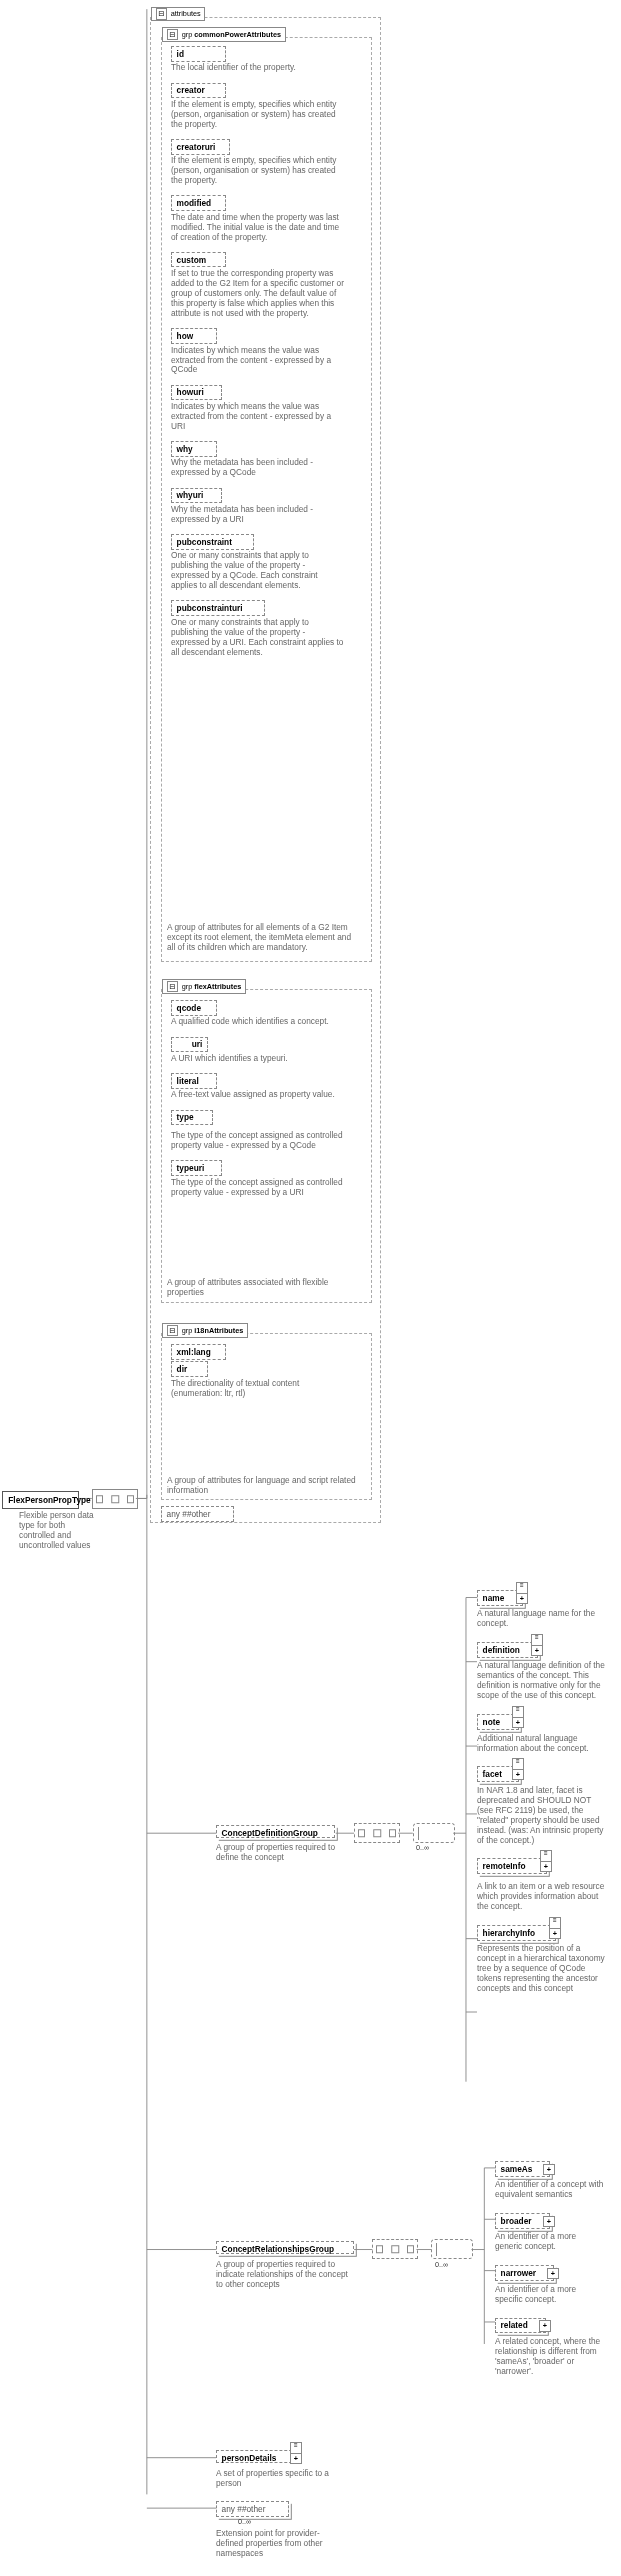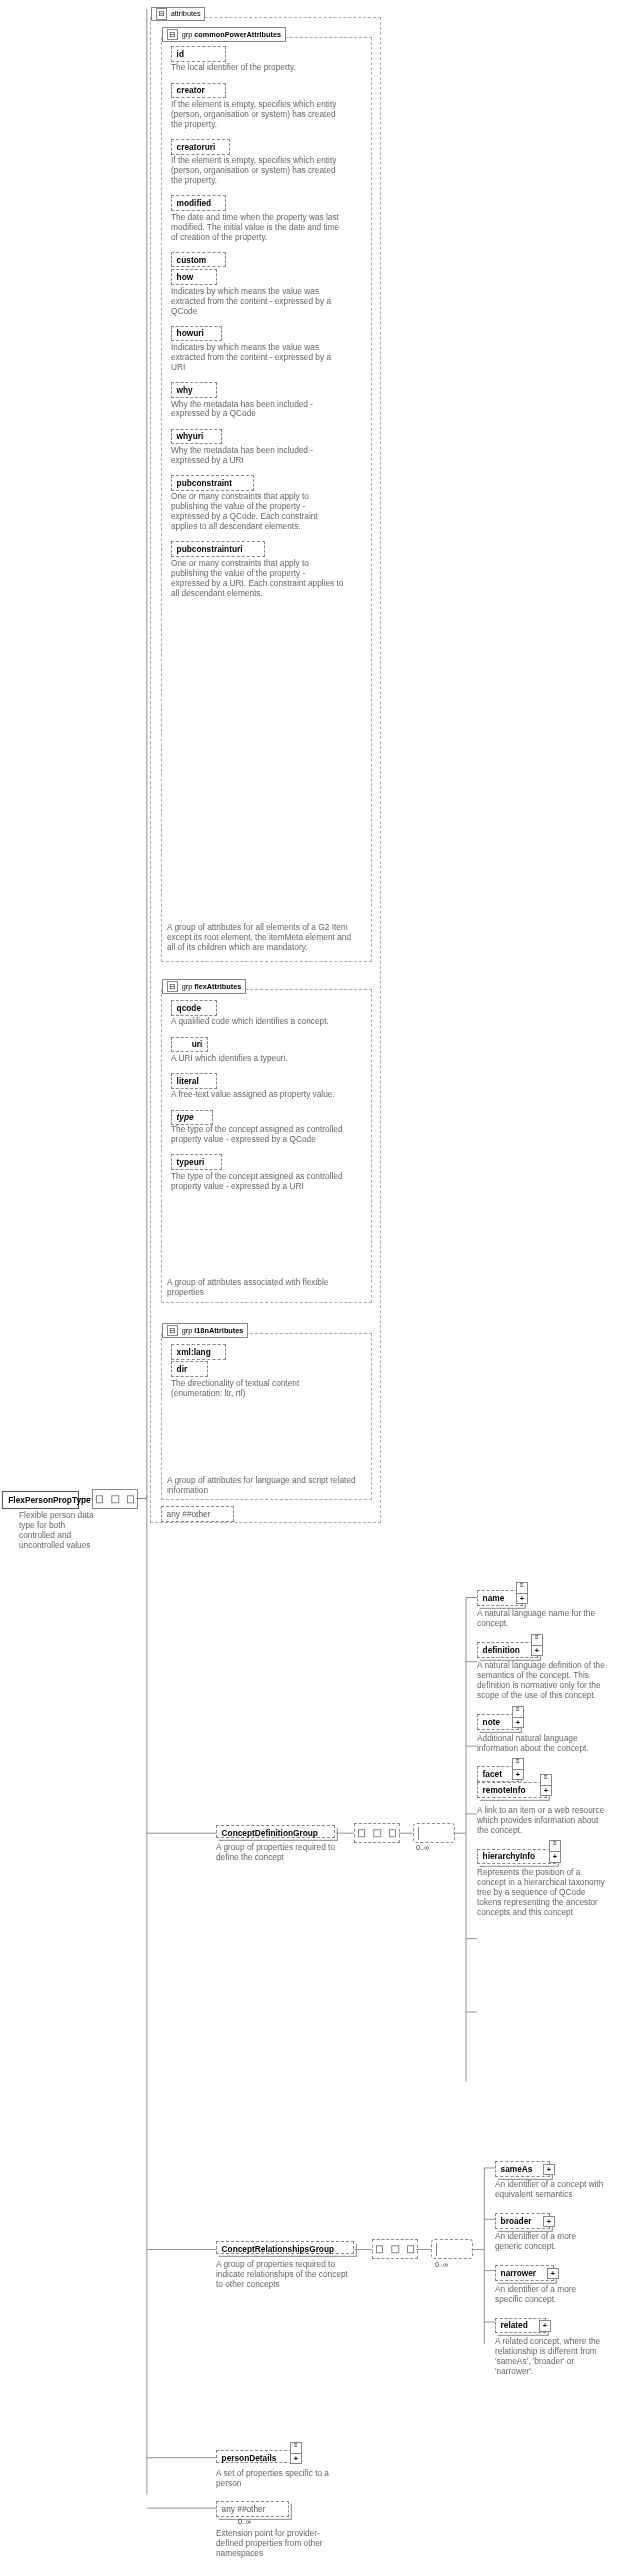--- a/index.html
+++ b/index.html
@@ -183,20 +183,21 @@
 <div style="position:absolute;left:171px;top:46px;width:193px;">
   <div class="box dashed bold" style="position:relative;width:55px;margin-bottom:1.8px;"><span>id</span></div>
   <div class="desc" style="position:relative;width:174px;margin-bottom:9.2px;">The local identifier of the property.</div>
   <div class="box dashed bold" style="position:relative;width:55px;margin-bottom:1.8px;"><span>creator</span></div>
   <div class="desc" style="position:relative;width:174px;margin-bottom:9.2px;">If the element is empty, specifies which entity (person, organisation or system) has created the property.</div>
   <div class="box dashed bold" style="position:relative;width:59px;margin-bottom:1.8px;"><span>creatoruri</span></div>
   <div class="desc" style="position:relative;width:174px;margin-bottom:9.2px;">If the element is empty, specifies which entity (person, organisation or system) has created the property.</div>
   <div class="box dashed bold" style="position:relative;width:55px;margin-bottom:1.8px;"><span>modified</span></div>
   <div class="desc" style="position:relative;width:174px;margin-bottom:9.2px;">The date and time when the property was last modified. The initial value is the date and time of creation of the property.</div>
   <div class="box dashed bold" style="position:relative;width:55px;margin-bottom:1.8px;"><span>custom</span></div>
+  <div class="desc" style="position:relative;width:174px;margin-bottom:9.2px;">If set to true the corresponding property was added to the G2 Item for a specific customer or group of customers only. The default value of this property is false which applies when this attribute is not used with the property.</div>
   <div class="box dashed bold" style="position:relative;width:46px;margin-bottom:1.8px;"><span>how</span></div>
   <div class="desc" style="position:relative;width:174px;margin-bottom:9.2px;">Indicates by which means the value was extracted from the content - expressed by a QCode</div>
   <div class="box dashed bold" style="position:relative;width:51px;margin-bottom:1.8px;"><span>howuri</span></div>
   <div class="desc" style="position:relative;width:174px;margin-bottom:9.2px;">Indicates by which means the value was extracted from the content - expressed by a URI</div>
   <div class="box dashed bold" style="position:relative;width:46px;margin-bottom:1.8px;"><span>why</span></div>
   <div class="desc" style="position:relative;width:174px;margin-bottom:9.2px;">Why the metadata has been included - expressed by a QCode</div>
   <div class="box dashed bold" style="position:relative;width:51px;margin-bottom:1.8px;"><span>whyuri</span></div>
   <div class="desc" style="position:relative;width:174px;margin-bottom:9.2px;">Why the metadata has been included - expressed by a URI</div>
   <div class="box dashed bold" style="position:relative;width:83px;margin-bottom:1.8px;"><span>pubconstraint</span></div>
   <div class="desc" style="position:relative;width:174px;margin-bottom:9.2px;">One or many constraints that apply to publishing the value of the property - expressed by a QCode. Each constraint applies to all descendant elements.</div>
@@ -213,21 +214,21 @@
 </div>
 <div class="desc" style="left:167px;top:1278px;width:193px;">A group of attributes associated with flexible properties</div>
 
 <div style="position:absolute;left:171px;top:1000px;width:193px;">
   <div class="box dashed bold" style="position:relative;width:46px;margin-bottom:1.8px;"><span>qcode</span></div>
   <div class="desc" style="position:relative;width:174px;margin-bottom:9.2px;">A qualified code which identifies a concept.</div>
   <div class="box dashed bold" style="position:relative;width:37px;margin-bottom:1.8px;text-align:right;"><span>uri</span></div>
   <div class="desc" style="position:relative;width:174px;margin-bottom:9.2px;">A URI which identifies a typeuri.</div>
   <div class="box dashed bold" style="position:relative;width:46px;margin-bottom:1.8px;"><span>literal</span></div>
   <div class="desc" style="position:relative;width:174px;margin-bottom:9.2px;">A free-text value assigned as property value.</div>
-  <div class="box dashed bold" style="position:relative;width:42px;margin-bottom:0;font-style:italic;"><span>type</span></div>
+  <div class="box dashed bold" style="position:relative;width:42px;margin-bottom:6px;"><span>type</span></div>
   <div class="desc" style="position:relative;width:174px;margin-bottom:9.2px;">The type of the concept assigned as controlled property value - expressed by a QCode</div>
   <div class="box dashed bold" style="position:relative;width:51px;margin-bottom:1.8px;"><span>typeuri</span></div>
   <div class="desc" style="position:relative;width:174px;margin-bottom:9.2px;">The type of the concept assigned as controlled property value - expressed by a URI</div>
 </div>
 
 <div class="attr-frame" style="left:161px;top:1333px;width:209px;height:165px;">
   <div class="tab">
     <span class="ico">⊟</span>
     <span>grp</span>
     <b>i18nAttributes</b>
@@ -287,20 +288,21 @@
     <span>note</span>
     <span class="icon-plus" style="right:-5.5px;top:1.8px;">+</span>
     <span class="icon-lines" style="right:-5.5px;top:-9.2px;">≡</span>
   </div>
   <div class="desc" style="position:relative;width:128px;margin:3.7px 0 13px;">Additional natural language information about the concept.</div>
   <div class="box dashed bold" style="position:relative;width:42px;box-shadow:1.8px 1.8px 0 #fff,2.8px 2.8px 0 #888;">
     <span>facet</span>
     <span class="icon-plus" style="right:-5.5px;top:1.8px;">+</span>
     <span class="icon-lines" style="right:-5.5px;top:-9.2px;">≡</span>
   </div>
+  <div class="desc" style="position:relative;width:128px;margin:3.7px 0 13px;">In NAR 1.8 and later, facet is deprecated and SHOULD NOT (see RFC 2119) be used, the "related" property should be used instead. (was: An intrinsic property of the concept.)</div>
   <div class="box dashed bold" style="position:relative;width:70px;box-shadow:1.8px 1.8px 0 #fff,2.8px 2.8px 0 #888;">
     <span>remoteInfo</span>
     <span class="icon-plus" style="right:-5.5px;top:1.8px;">+</span>
     <span class="icon-lines" style="right:-5.5px;top:-9.2px;">≡</span>
   </div>
   <div class="desc" style="position:relative;width:128px;margin:8px 0 13px;">A link to an item or a web resource which provides information about the concept.</div>
   <div class="box dashed bold" style="position:relative;width:79px;box-shadow:1.8px 1.8px 0 #fff,2.8px 2.8px 0 #888;">
     <span>hierarchyInfo</span>
     <span class="icon-plus" style="right:-5.5px;top:1.8px;">+</span>
     <span class="icon-lines" style="right:-5.5px;top:-9.2px;">≡</span>

